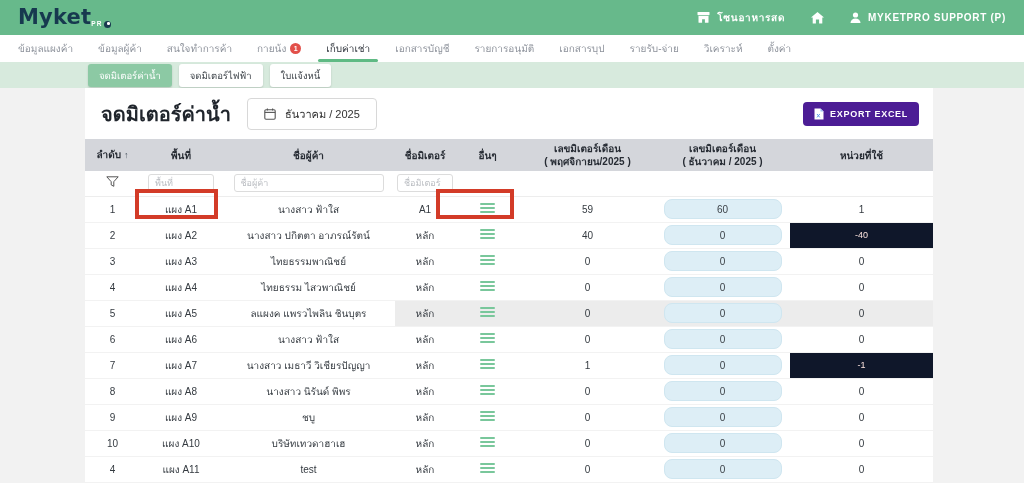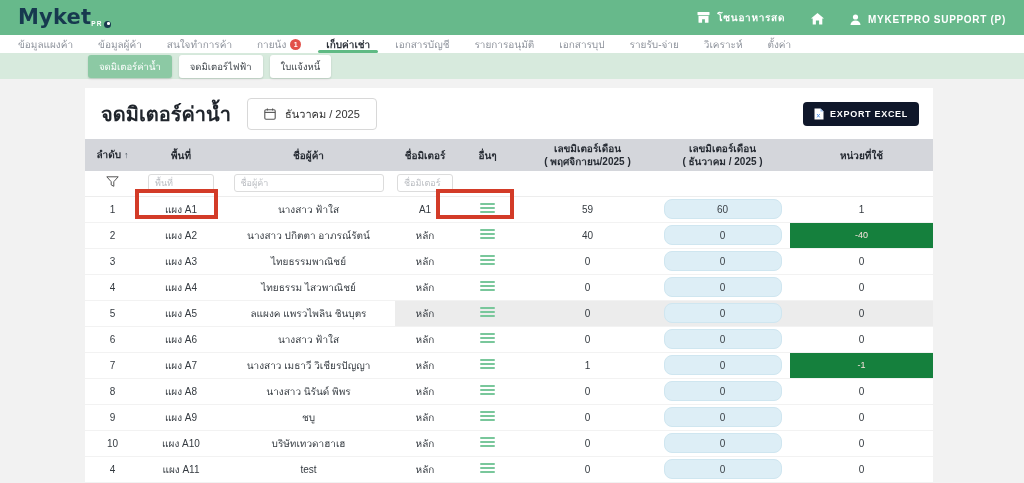--- a/index.html
+++ b/index.html
@@ -22,34 +22,34 @@
     color:#17394f; font-size:21px; font-weight:800; letter-spacing:.2px;
     font-family:"DejaVu Sans", sans-serif;
   }
   .logo-sub {
     align-self:flex-end; margin-top:-3px; margin-right:2px;
     color:#fff; font-size:6.5px; font-weight:700; letter-spacing:1.2px;
     display:flex; align-items:center; gap:1px;
   }
   .logo-o { width:7px; height:7px; border-radius:50%; background:#17394f; position:relative; }
   .logo-o::after { content:''; position:absolute; right:1px; top:1px; width:2.5px; height:2.5px; background:#fff; border-radius:50%; }
-  .topbar-right { display:flex; align-items:flex-end; gap:26px; }
+  .topbar-right { display:flex; align-items:center; gap:26px; }
   .top-item {
     display:flex; align-items:center; gap:7px; color:#fff;
     font-size:10px; font-weight:600; letter-spacing:.7px; cursor:pointer; white-space:nowrap;
   }
   .top-item svg { display:block; }
 
   
   .mainnav {
-    height:18px; background:#fff; display:flex; align-items:stretch;
+    height:27px; background:#fff; display:flex; align-items:stretch;
     gap:25px; padding:0 18px; font-size:10px; color:#8d929b;
   }
   .nav-item { display:flex; align-items:center; gap:4px; cursor:pointer; position:relative; white-space:nowrap; }
-  .nav-item.active { color:#2e333b; font-weight:700; }
+  .nav-item.active { color:#2e333b; font-weight:400; }
   .nav-item.active::after {
     content:''; position:absolute; left:-8px; right:-8px; bottom:0; height:3px;
     background:#5fba84; border-radius:2px;
   }
   .nav-badge {
     width:11px; height:11px; background:#e2504a; color:#fff; border-radius:50%;
     font-size:7px; font-weight:700; display:flex; align-items:center; justify-content:center;
   }
 
   
@@ -68,21 +68,21 @@
   .title-row { display:flex; align-items:center; height:51px; padding:0 14px 0 16px; }
   .page-title { font-size:20px; margin:0; color:#20252c; font-weight:800; }
   .date-btn {
     margin-left:16px; display:flex; align-items:center; gap:9px;
     border:1px solid #d8d8d8; background:#fff; border-radius:4px;
     padding:6px 16px; font-size:11px; color:#333; cursor:pointer;
     font-family:"Liberation Sans", sans-serif;
   }
   .export-btn {
     margin-left:auto; display:flex; align-items:center; gap:6px;
-    background:#0f172a; color:#fff; border:none; border-radius:4px;
+    background:#4c1d95; color:#fff; border:none; border-radius:4px;
     padding:6px 11px; font-size:9px; font-weight:700; letter-spacing:.7px; cursor:pointer;
     font-family:"Liberation Sans", sans-serif;
   }
 
   
   table { width:848px; border-collapse:collapse; table-layout:fixed; font-size:10px; color:#343a40; }
   thead th {
     background:#d4d6db; height:32px; font-size:10px; font-weight:700; color:#262b33;
     padding:2px 1px; line-height:1.3; text-align:center;
   }
@@ -95,21 +95,21 @@
   }
   .filter-input::placeholder { color:#b9bcc1; }
   tbody td { height:26px; text-align:center; border-bottom:1px solid #f2f2f2; overflow:hidden; white-space:nowrap; }
   td.hl { background:#ececec; }
   .blue-input {
     display:block; margin:0 auto; width:118px; height:20px;
     background:#ddeef6; border:1px solid #cfe6f0; border-radius:8px;
     text-align:center; font-size:10px; color:#3c4248;
     font-family:Liberation Sans, sans-serif;
   }
-  td.neg { background:#15803d; color:#fbe3de; font-size:9px; }
+  td.neg { background:#0f172a; color:#fbe3de; font-size:9px; }
   .burger { display:inline-block; cursor:pointer; padding:2px 0; }
   .burger span { display:block; width:15px; height:2.3px; background:#79c79b; border-radius:1px; margin:1.7px 0; }
 
   
   .annot { position:absolute; border:4px solid #d33b28; z-index:50; pointer-events:none; }
   .annot-area { left:135px; top:189px; width:83px; height:30px; }
   .annot-menu { left:436px; top:189px; width:78px; height:30px; }
 </style>
 </head>
 <body>

